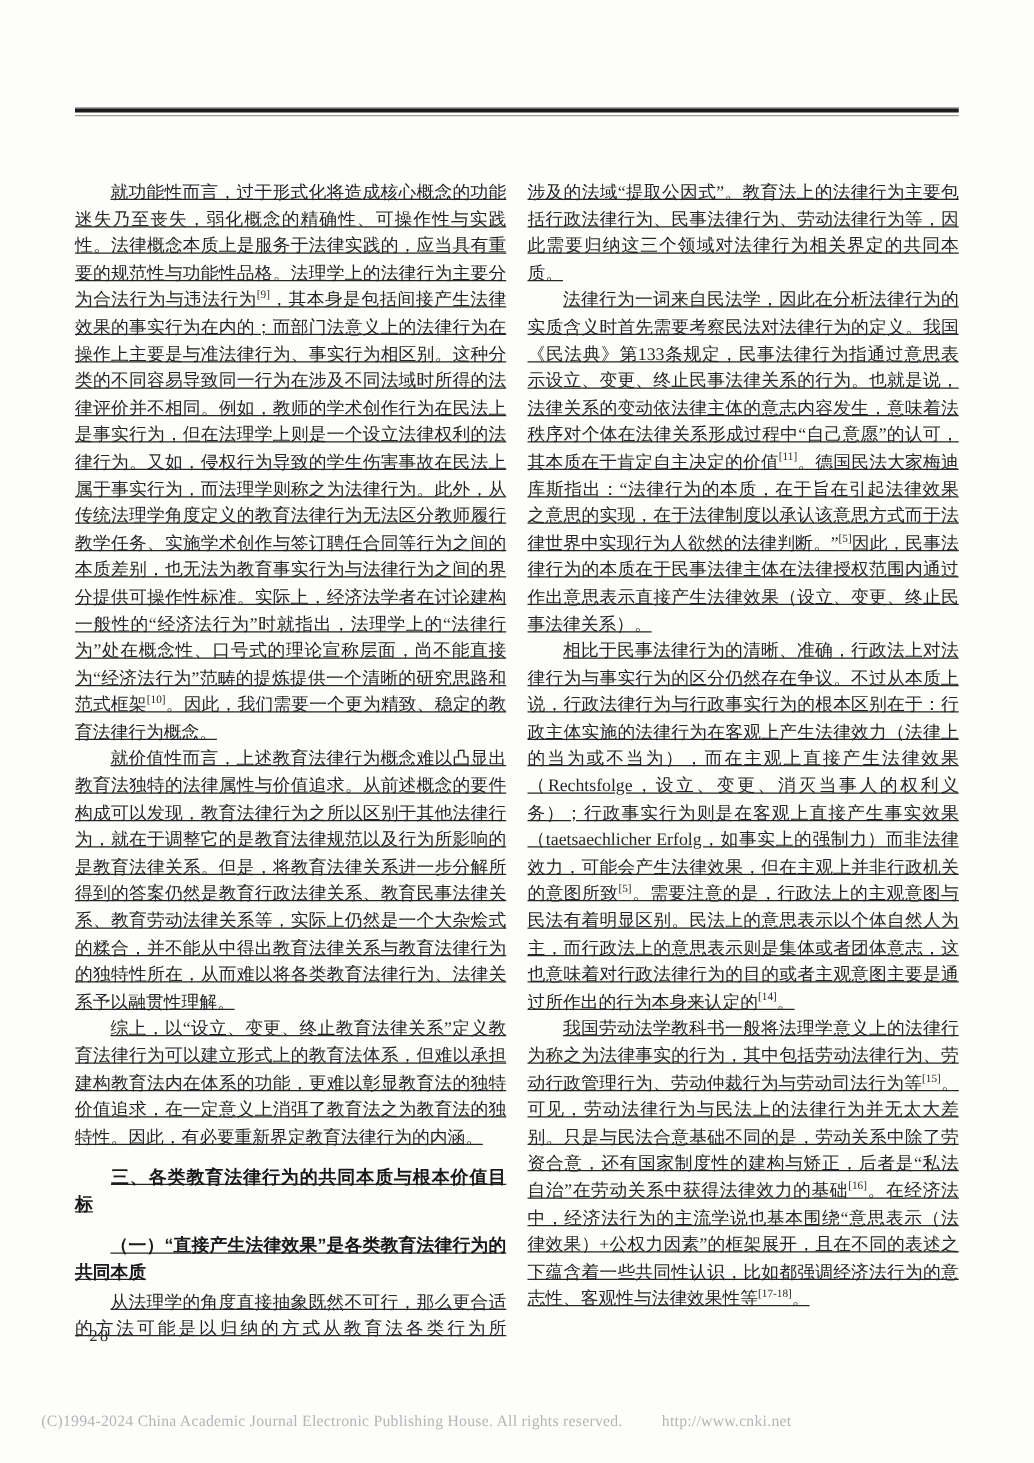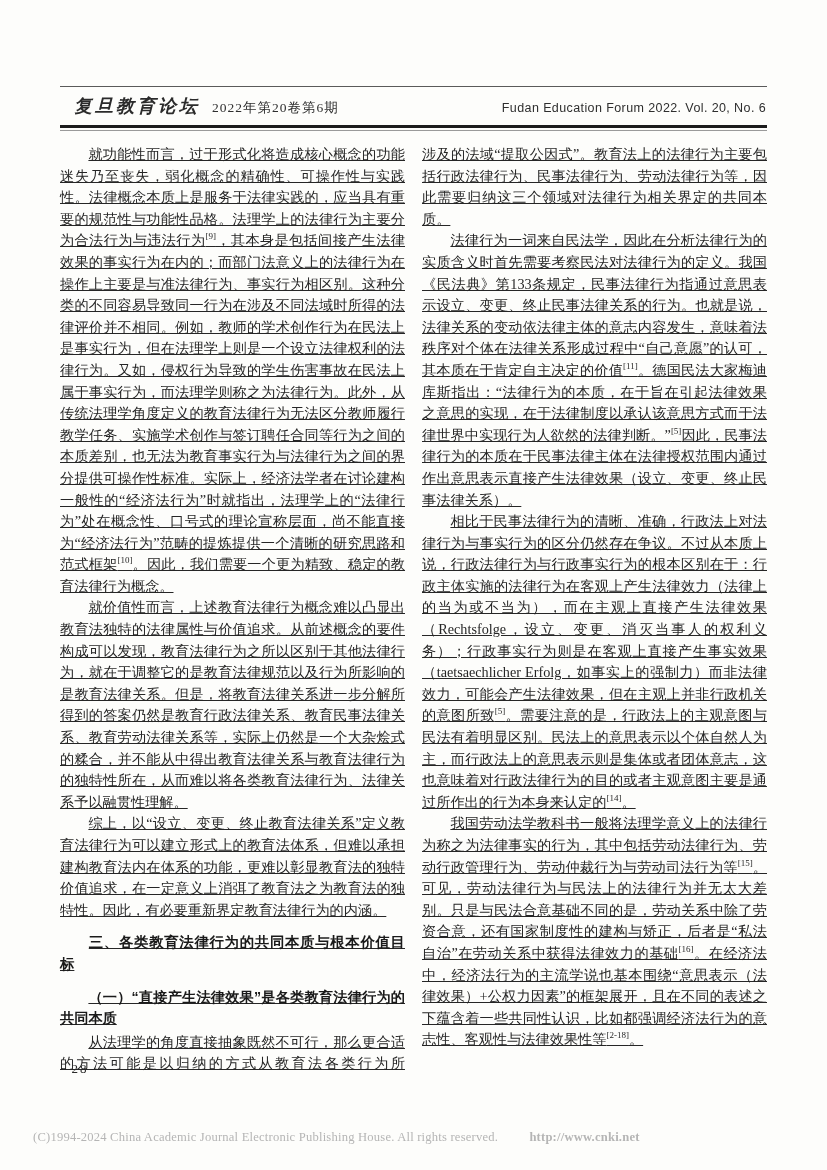--- a/index.html
+++ b/index.html
@@ -43,52 +43,47 @@
     font-family:"Liberation Sans","DejaVu Sans",sans-serif;font-weight:700;
     font-size:14.2px;text-indent:2em;margin:0 0 2px !important;color:#1a1a1a;
   }
   sup{font-size:9px;line-height:0;vertical-align:super;letter-spacing:0;}
   
   .page-number{position:absolute;left:60px;top:1061px;font-size:13px;letter-spacing:2px;color:#2a2a2a;}
   .footer{
     position:absolute;left:33px;top:1130px;width:780px;
     font-size:12.6px;color:#b5b5b5;letter-spacing:.2px;white-space:nowrap;
   }
-  .footer-url{margin-left:28px;font-weight:bold;}
+  .footer-url{margin-left:28px;}
 </style>
 </head>
 <body>
 
 <div class="page">
 
   <div class="header">
     <div class="rule thin-top"></div>
-    <div class="header-row">
-      <span class="logo">复旦教育论坛</span>
-      <span class="issue-cn">2022年第20卷第6期</span>
-      <span class="issue-en">Fudan Education Forum 2022. Vol. 20, No. 6</span>
-    </div>
     <div class="rule thick"></div>
     <div class="rule thin-bottom"></div>
   </div>
 
   <main class="columns">
     <section class="col" id="col-left">
         <p class="para">就功能性而言，过于形式化将造成核心概念的功能迷失乃至丧失，弱化概念的精确性、可操作性与实践性。法律概念本质上是服务于法律实践的，应当具有重要的规范性与功能性品格。法理学上的法律行为主要分为合法行为与违法行为<sup>[9]</sup>，其本身是包括间接产生法律效果的事实行为在内的；而部门法意义上的法律行为在操作上主要是与准法律行为、事实行为相区别。这种分类的不同容易导致同一行为在涉及不同法域时所得的法律评价并不相同。例如，教师的学术创作行为在民法上是事实行为，但在法理学上则是一个设立法律权利的法律行为。又如，侵权行为导致的学生伤害事故在民法上属于事实行为，而法理学则称之为法律行为。此外，从传统法理学角度定义的教育法律行为无法区分教师履行教学任务、实施学术创作与签订聘任合同等行为之间的本质差别，也无法为教育事实行为与法律行为之间的界分提供可操作性标准。实际上，经济法学者在讨论建构一般性的“经济法行为”时就指出，法理学上的“法律行为”处在概念性、口号式的理论宣称层面，尚不能直接为“经济法行为”范畴的提炼提供一个清晰的研究思路和范式框架<sup>[10]</sup>。因此，我们需要一个更为精致、稳定的教育法律行为概念。</p>
         <p class="para">就价值性而言，上述教育法律行为概念难以凸显出教育法独特的法律属性与价值追求。从前述概念的要件构成可以发现，教育法律行为之所以区别于其他法律行为，就在于调整它的是教育法律规范以及行为所影响的是教育法律关系。但是，将教育法律关系进一步分解所得到的答案仍然是教育行政法律关系、教育民事法律关系、教育劳动法律关系等，实际上仍然是一个大杂烩式的糅合，并不能从中得出教育法律关系与教育法律行为的独特性所在，从而难以将各类教育法律行为、法律关系予以融贯性理解。</p>
         <p class="para">综上，以“设立、变更、终止教育法律关系”定义教育法律行为可以建立形式上的教育法体系，但难以承担建构教育法内在体系的功能，更难以彰显教育法的独特价值追求，在一定意义上消弭了教育法之为教育法的独特性。因此，有必要重新界定教育法律行为的内涵。</p>
         <p class="heading1">三、各类教育法律行为的共同本质与根本价值目标</p>
         <p class="heading2">（一）“直接产生法律效果”是各类教育法律行为的共同本质</p>
         <p class="para-open">从法理学的角度直接抽象既然不可行，那么更合适的方法可能是以归纳的方式从教育法各类行为所</p>
       </section>
     <section class="col" id="col-right">
         <p class="para-cont">涉及的法域“提取公因式”。教育法上的法律行为主要包括行政法律行为、民事法律行为、劳动法律行为等，因此需要归纳这三个领域对法律行为相关界定的共同本质。</p>
         <p class="para">法律行为一词来自民法学，因此在分析法律行为的实质含义时首先需要考察民法对法律行为的定义。我国《民法典》第133条规定，民事法律行为指通过意思表示设立、变更、终止民事法律关系的行为。也就是说，法律关系的变动依法律主体的意志内容发生，意味着法秩序对个体在法律关系形成过程中“自己意愿”的认可，其本质在于肯定自主决定的价值<sup>[11]</sup>。德国民法大家梅迪库斯指出：“法律行为的本质，在于旨在引起法律效果之意思的实现，在于法律制度以承认该意思方式而于法律世界中实现行为人欲然的法律判断。”<sup>[5]</sup>因此，民事法律行为的本质在于民事法律主体在法律授权范围内通过作出意思表示直接产生法律效果（设立、变更、终止民事法律关系）。</p>
         <p class="para">相比于民事法律行为的清晰、准确，行政法上对法律行为与事实行为的区分仍然存在争议。不过从本质上说，行政法律行为与行政事实行为的根本区别在于：行政主体实施的法律行为在客观上产生法律效力（法律上的当为或不当为），而在主观上直接产生法律效果（Rechtsfolge，设立、变更、消灭当事人的权利义务）；行政事实行为则是在客观上直接产生事实效果（taetsaechlicher Erfolg，如事实上的强制力）而非法律效力，可能会产生法律效果，但在主观上并非行政机关的意图所致<sup>[5]</sup>。需要注意的是，行政法上的主观意图与民法有着明显区别。民法上的意思表示以个体自然人为主，而行政法上的意思表示则是集体或者团体意志，这也意味着对行政法律行为的目的或者主观意图主要是通过所作出的行为本身来认定的<sup>[14]</sup>。</p>
-        <p class="para">我国劳动法学教科书一般将法理学意义上的法律行为称之为法律事实的行为，其中包括劳动法律行为、劳动行政管理行为、劳动仲裁行为与劳动司法行为等<sup>[15]</sup>。可见，劳动法律行为与民法上的法律行为并无太大差别。只是与民法合意基础不同的是，劳动关系中除了劳资合意，还有国家制度性的建构与矫正，后者是“私法自治”在劳动关系中获得法律效力的基础<sup>[16]</sup>。在经济法中，经济法行为的主流学说也基本围绕“意思表示（法律效果）+公权力因素”的框架展开，且在不同的表述之下蕴含着一些共同性认识，比如都强调经济法行为的意志性、客观性与法律效果性等<sup>[2-18]</sup>。</p>
+        <p class="para">我国劳动法学教科书一般将法理学意义上的法律行为称之为法律事实的行为，其中包括劳动法律行为、劳动行政管理行为、劳动仲裁行为与劳动司法行为等<sup>[15]</sup>。可见，劳动法律行为与民法上的法律行为并无太大差别。只是与民法合意基础不同的是，劳动关系中除了劳资合意，还有国家制度性的建构与矫正，后者是“私法自治”在劳动关系中获得法律效力的基础<sup>[16]</sup>。在经济法中，经济法行为的主流学说也基本围绕“意思表示（法律效果）+公权力因素”的框架展开，且在不同的表述之下蕴含着一些共同性认识，比如都强调经济法行为的意志性、客观性与法律效果性等<sup>[17-18]</sup>。</p>
       </section>
   </main>
 
   <div class="page-number">· 28 ·</div>
 
   <footer class="footer">
     <span>(C)1994-2024 China Academic Journal Electronic Publishing House. All rights reserved.</span>
     <span class="footer-url">http://www.cnki.net</span>
   </footer>
 

